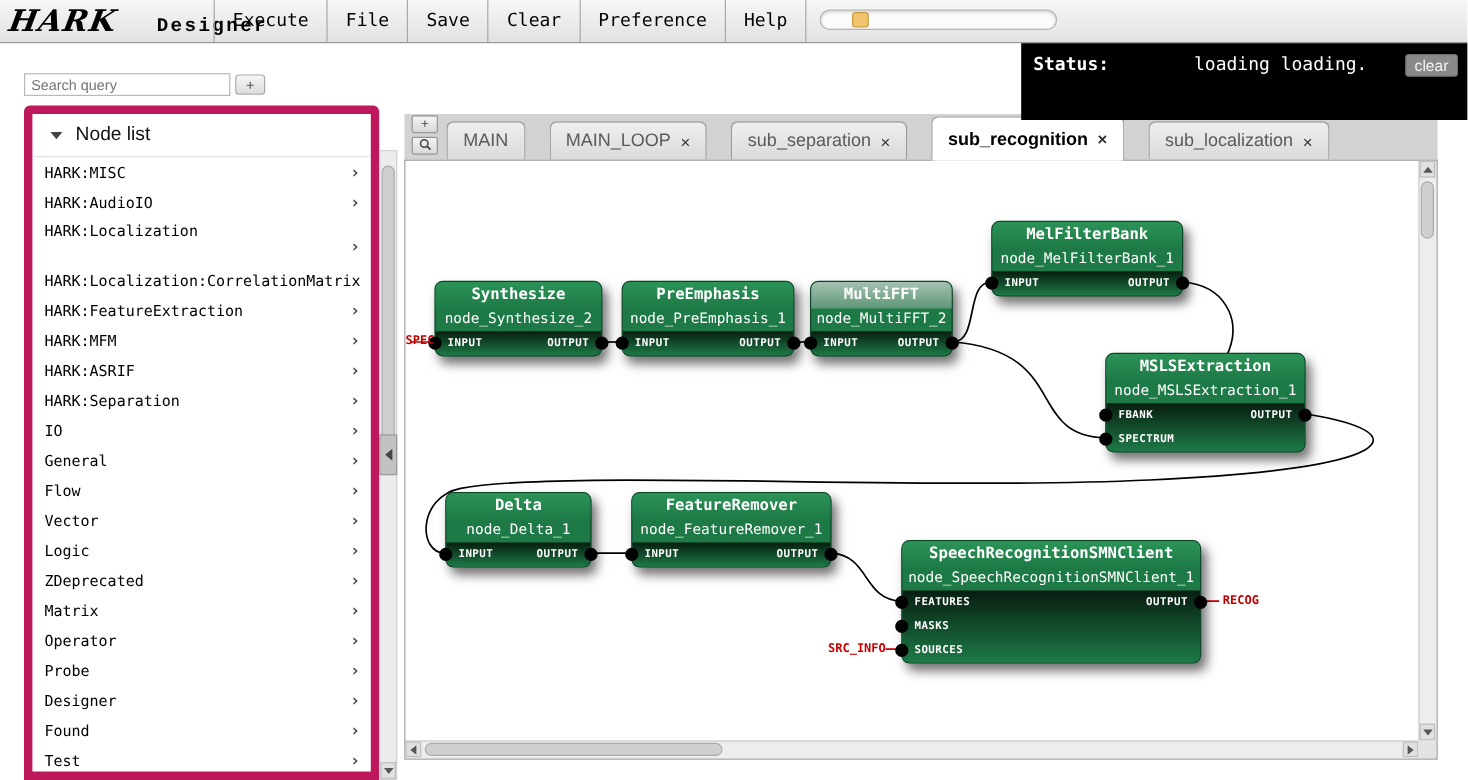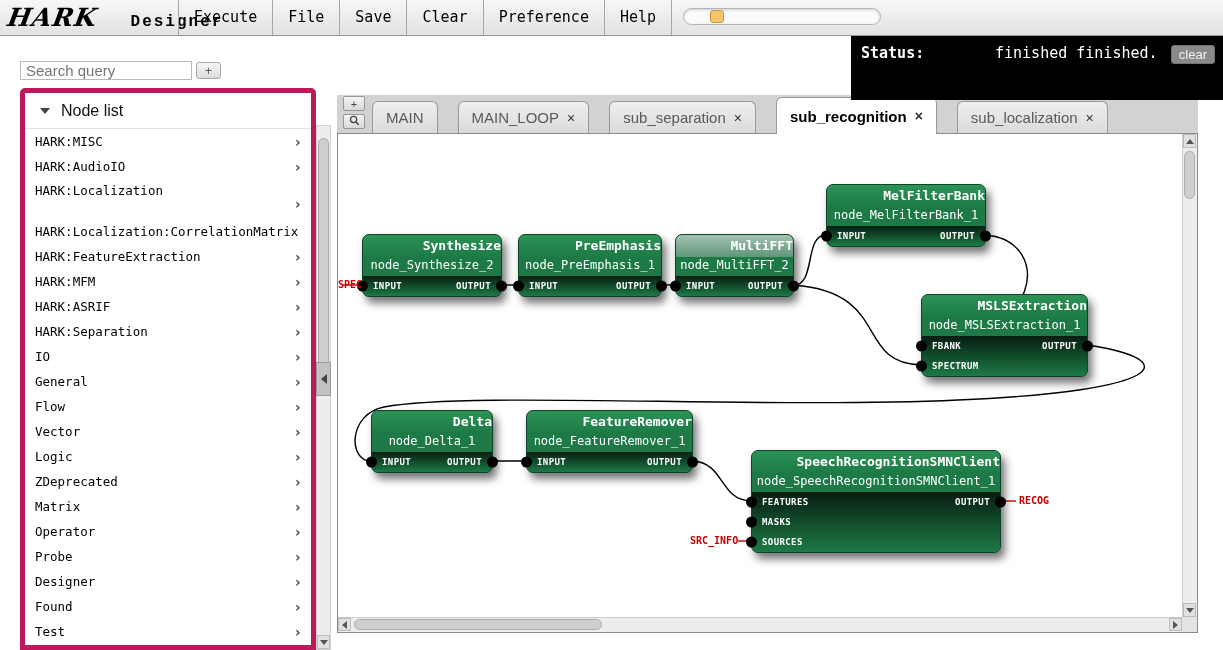--- a/index.html
+++ b/index.html
@@ -21,24 +21,24 @@
   
   .status-panel{position:absolute;left:851px;top:36px;width:372px;height:64px;background:#000;color:#fff;
     font-family:"DejaVu Sans Mono",monospace;z-index:30;padding:8px 10px;}
   .sp-row{display:flex;align-items:flex-start;margin-bottom:9px;}
   .sp-label{font-weight:bold;font-size:15px;width:134px;flex:none;}
   .sp-value{font-size:15px;}
   .clear-btn{position:absolute;right:8px;top:9px;background:#8a8a8a;color:#f2f2f2;border:1px solid #737373;border-radius:3px;
     font-size:13px;padding:1px 7px;font-family:"Liberation Sans",sans-serif;cursor:pointer;}
 
   
-  .search-input{position:absolute;left:20px;top:61px;width:172px;height:19px;border:1px solid #b9b9b9;font-size:15px;padding:0 5px;color:#333;}
+  .search-input{position:absolute;left:20px;top:61px;width:172px;height:19px;border:1px solid #b9b9b9;font-size:12px;padding:0 5px;color:#333;}
   .search-add{position:absolute;left:196px;top:62px;width:25px;height:17px;background:linear-gradient(#f6f6f6,#dcdcdc);
     border:1px solid #a9a9a9;border-radius:3px;font-size:12px;line-height:14px;text-align:center;color:#555;cursor:pointer;}
-  .node-list{position:absolute;left:20px;top:88px;width:296px;height:562px;background:#fff;border:5px solid #be185d;border-radius:5px 5px 0 0;overflow:hidden;}
+  .node-list{position:absolute;left:20px;top:88px;width:296px;height:562px;background:#fff;border:7px solid #be185d;border-radius:5px 5px 0 0;overflow:hidden;}
   .nl-header{height:36px;border-bottom:1px solid #e2e2e2;display:flex;align-items:center;gap:11px;padding-left:15px;font-size:16px;color:#111;}
   .nl-caret{width:0;height:0;border-left:5px solid transparent;border-right:5px solid transparent;border-top:6px solid #444;cursor:pointer;}
   .nl-item{display:flex;justify-content:space-between;align-items:center;height:25px;padding:0 9px 0 10px;
     font-family:"DejaVu Sans Mono",monospace;font-size:12.5px;color:#000;cursor:pointer;}
   .nl-item .chev{color:#444;font-size:14px;font-weight:bold;}
   .nl-item.wrap{display:block;height:40px;padding-top:4px;}
   .nl-item.wrap .chev{display:block;text-align:right;margin-top:-2px;}
 
   
   .side-sb{position:absolute;left:316px;top:125px;width:15px;height:525px;background:#ececec;border:1px solid #d2d2d2;}
@@ -77,21 +77,21 @@
   .h-scroll{position:absolute;left:0;bottom:0;right:15px;height:15px;background:#ededed;border-top:1px solid #ccc;}
   .h-scroll .thumb{position:absolute;top:1px;left:16px;width:248px;height:11px;background:#cfcfcf;border:1px solid #ababab;border-radius:6px;cursor:pointer;}
   .h-scroll .sb-btn{top:0;height:13px;}
   .h-scroll .left{left:0;}
   .h-scroll .right{right:0;left:auto;}
   .corner{position:absolute;right:0;bottom:0;width:15px;height:15px;background:#e3e3e3;}
 
   
   .node{position:absolute;border-radius:7px;background:#1d7a46;border:1px solid #0b4426;
     box-shadow:4px 6px 9px rgba(0,0,0,.55);color:#fff;cursor:move;}
-  .n-title{font-family:"DejaVu Sans Mono",monospace;font-weight:bold;font-size:13px;text-align:right;height:22px;line-height:22px;
+  .n-title{font-family:"DejaVu Sans Mono",monospace;font-weight:bold;font-size:13px;text-align:center;height:22px;line-height:22px;
     border-radius:6px 6px 0 0;background:linear-gradient(#2c9357,#1d7a46);white-space:nowrap;overflow:hidden;}
   .node.selected .n-title{background:linear-gradient(#a4c2b1,#5f9678);}
   .n-name{font-family:"DejaVu Sans Mono",monospace;font-size:12px;text-align:center;height:19px;line-height:17px;white-space:nowrap;overflow:hidden;}
   .n-ports{border-radius:0 0 6px 6px;background:linear-gradient(#071d10,#1d7a46);}
   .p-row{position:relative;display:flex;justify-content:space-between;align-items:center;height:20px;padding:0 10px;}
   .p-label{font-family:"DejaVu Sans Mono",monospace;font-size:9px;font-weight:bold;letter-spacing:.4px;}
   .pdot{position:absolute;width:11px;height:11px;border-radius:50%;background:#000;top:50%;transform:translateY(-50%);cursor:crosshair;}
   .pdot.in{left:-6px;}
   .pdot.out{right:-6px;}
 
@@ -114,21 +114,21 @@
     <div class="menu-item">Help</div>
   </div>
   <div class="slider">
     <div class="slider-handle"></div>
   </div>
 </div>
 
 <div class="status-panel">
   <div class="sp-row">
     <span class="sp-label">Status:</span>
-    <span class="sp-value">finished finished.</span>
+    <span class="sp-value">loading loading.</span>
   </div>
   <button class="clear-btn">clear</button>
 </div>
 
 <input class="search-input" type="text" placeholder="Search query" style="">
 <button class="search-add">+</button>
 
 <div class="node-list">
   <div class="nl-header">
     <span class="nl-caret"></span>

